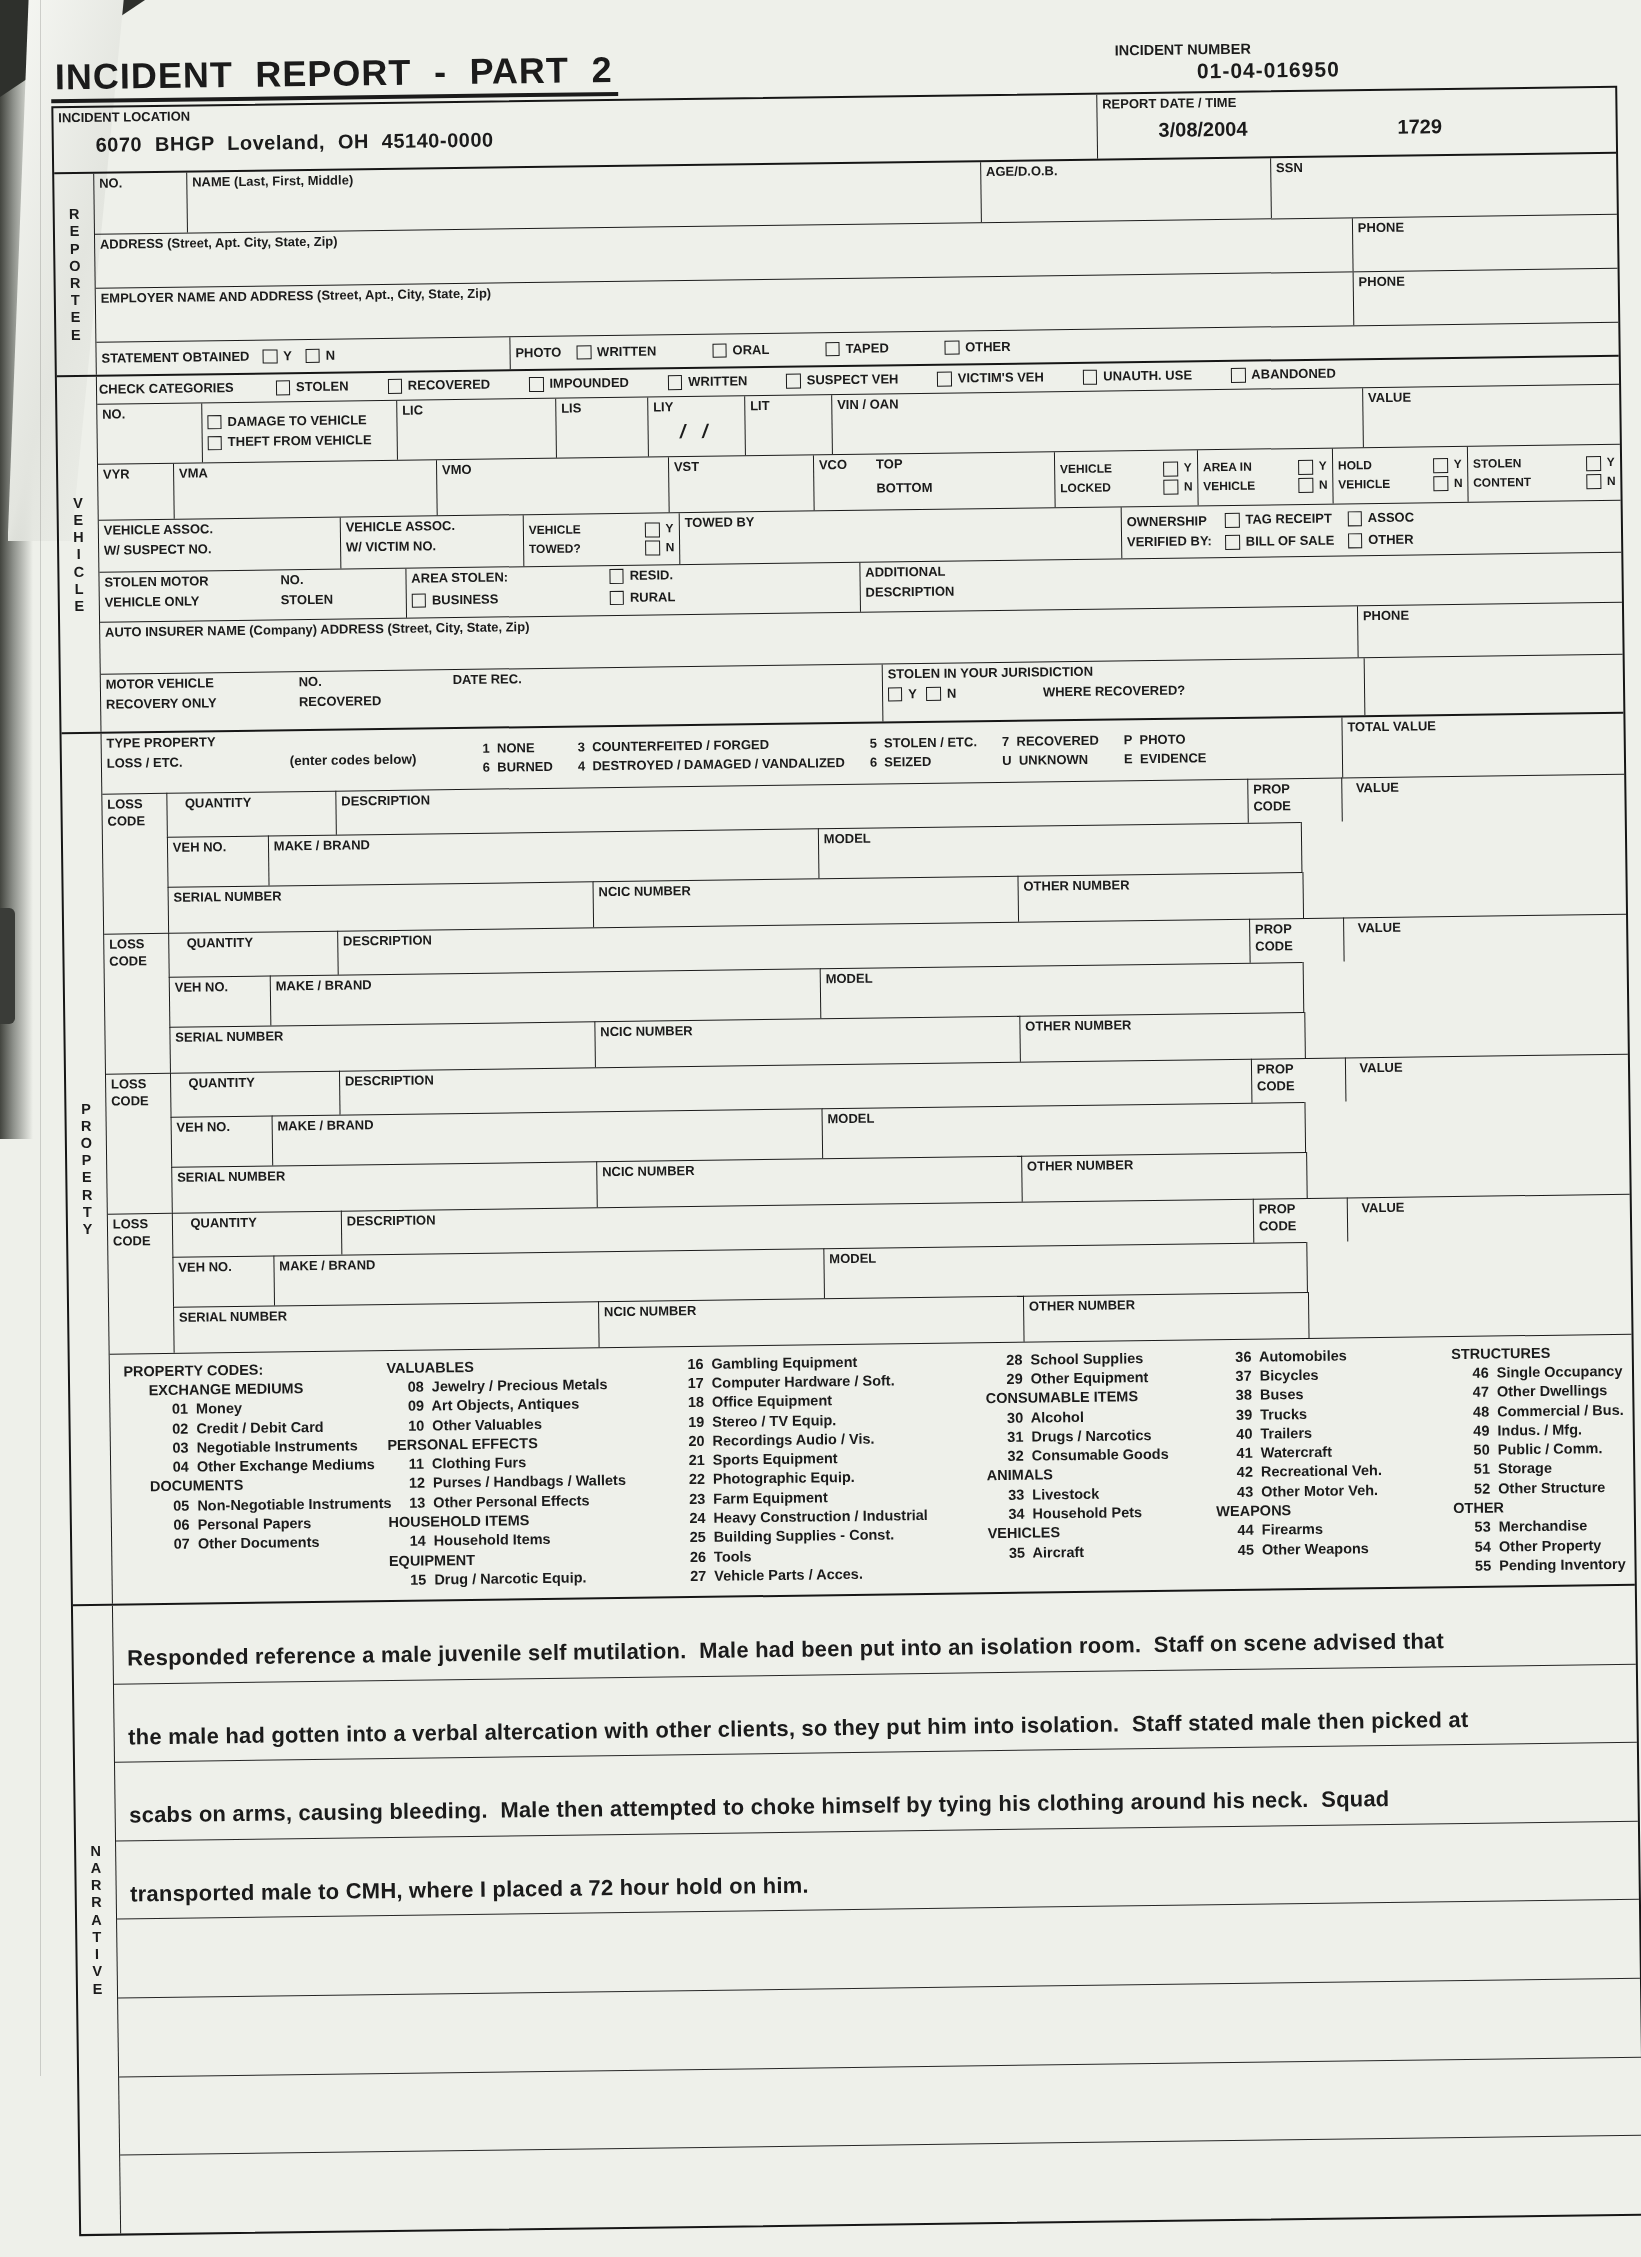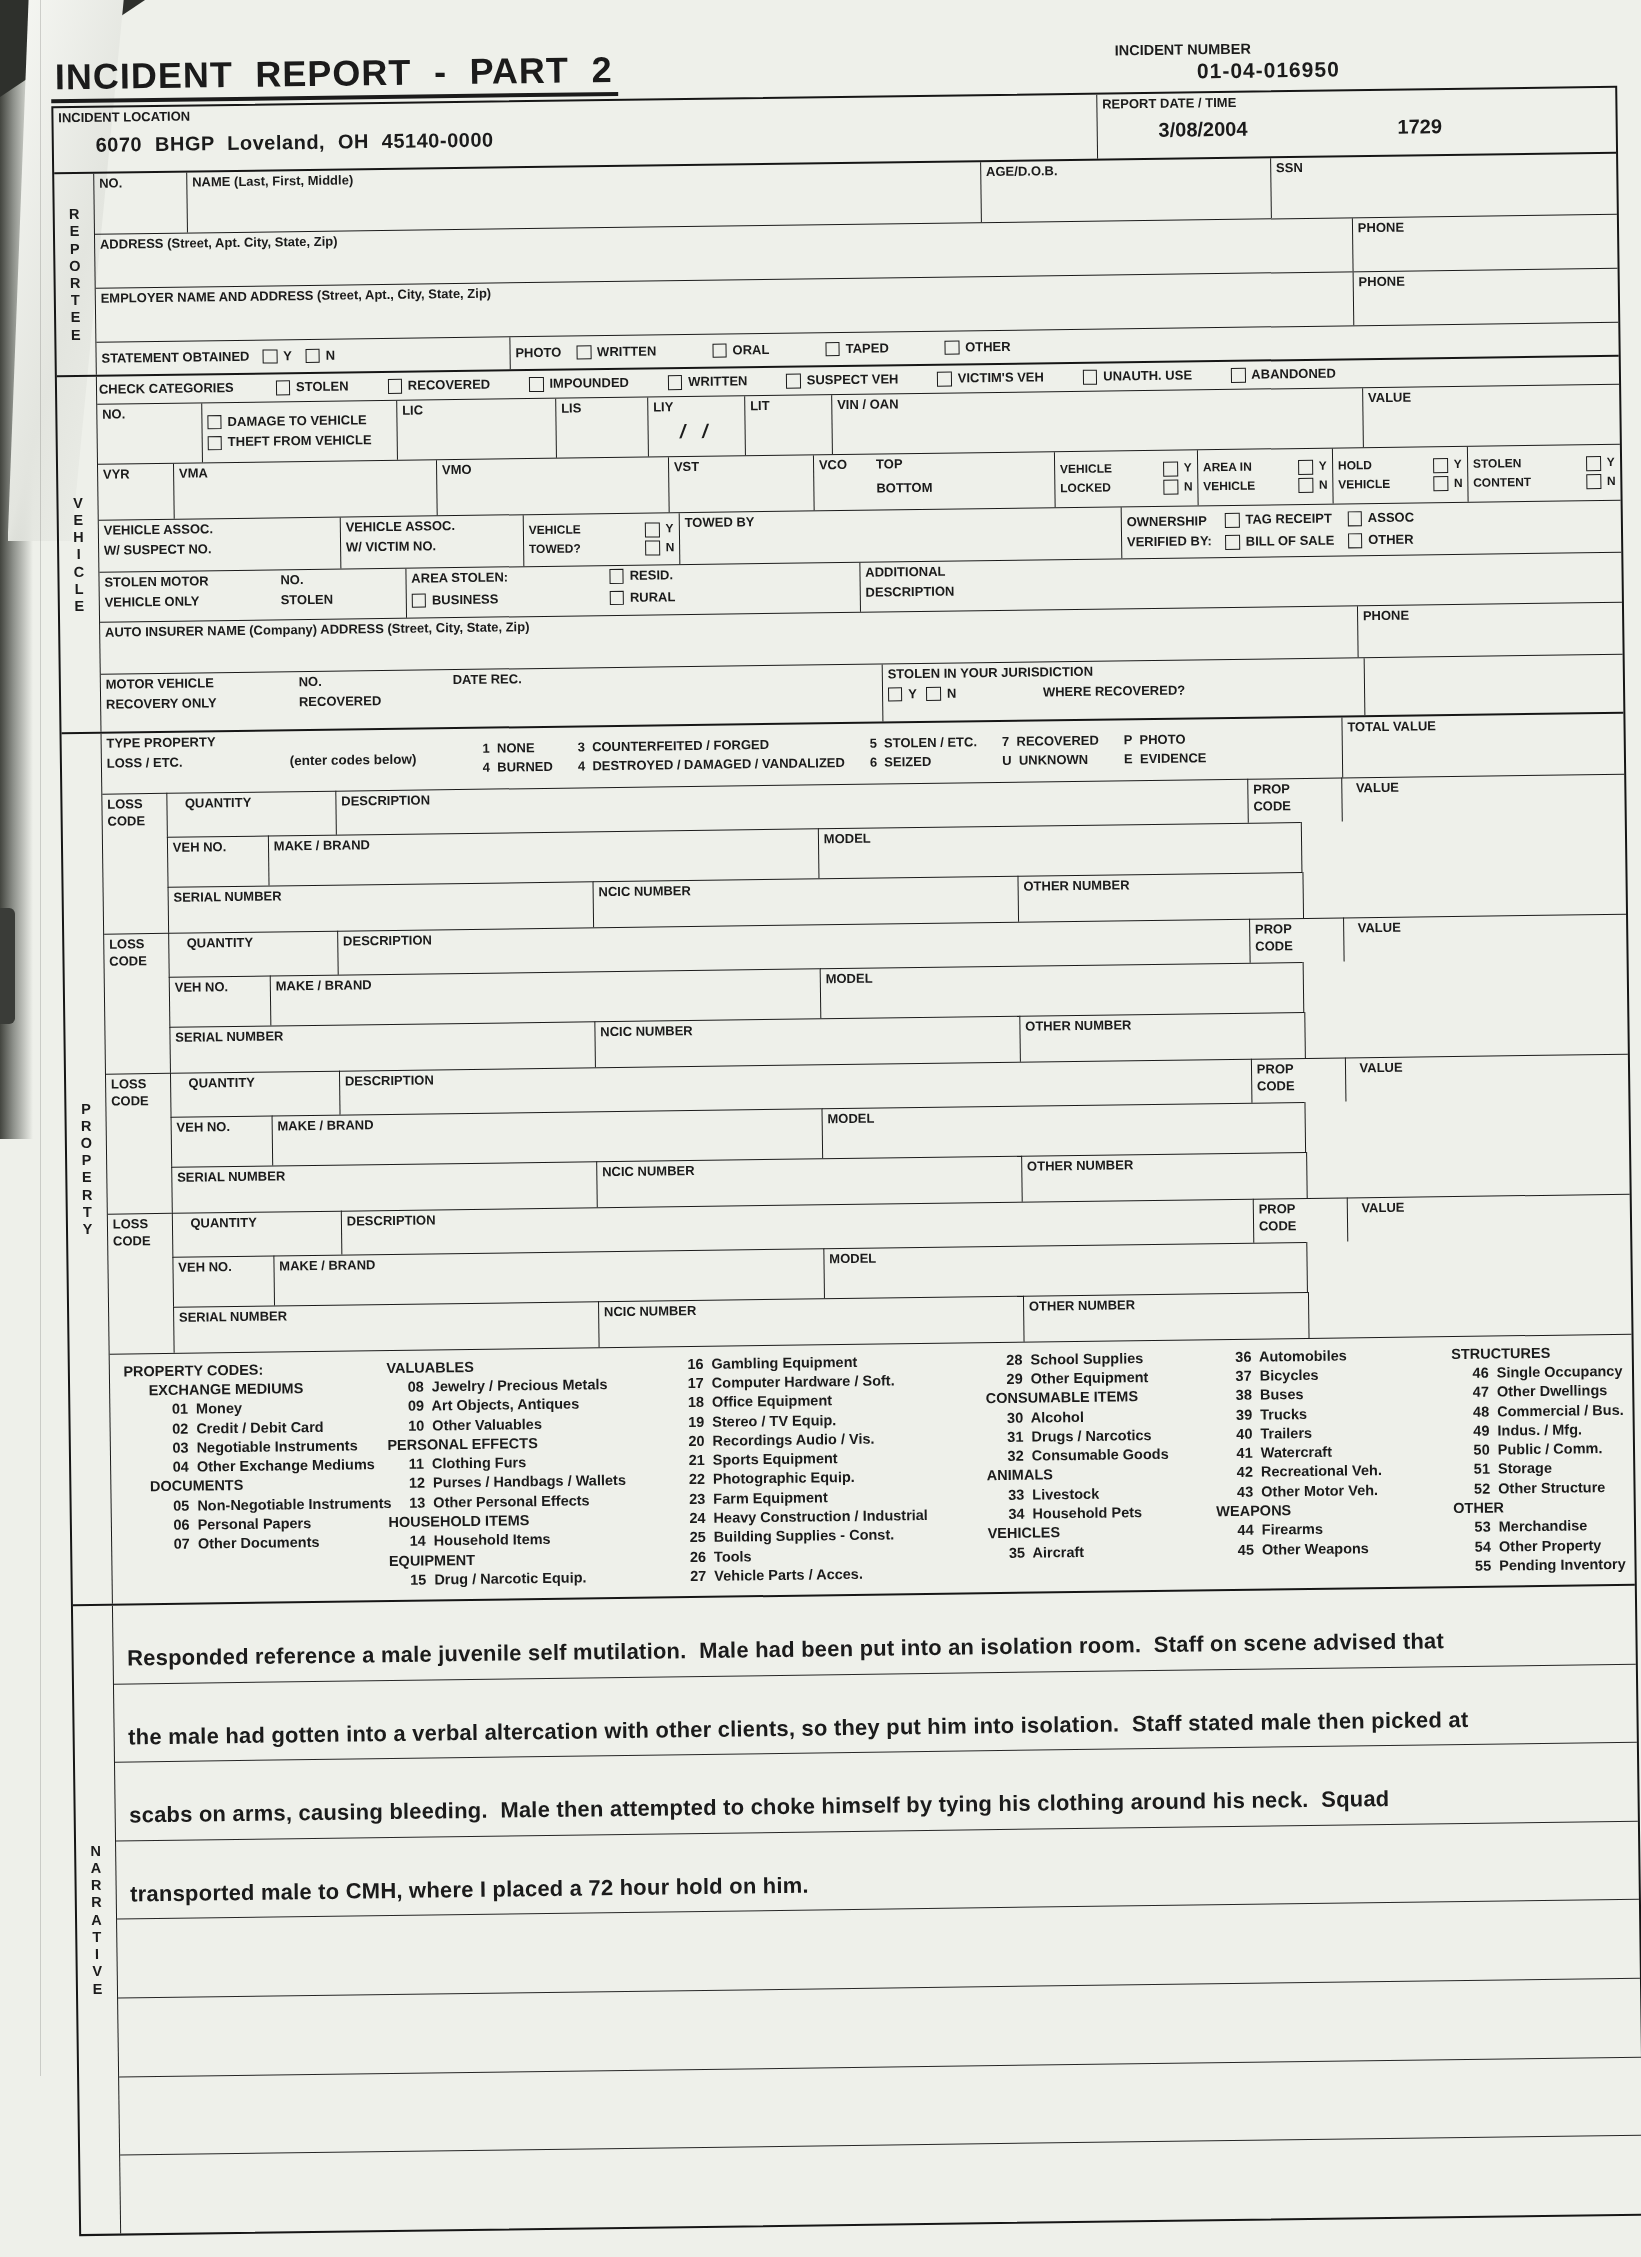--- a/index.html
+++ b/index.html
@@ -541,21 +541,21 @@
       <div class="seccontent">
         <div class="row p-type">
           <div class="c w-ptype lbl2">
             <span>TYPE PROPERTY</span>
               <span>LOSS / ETC.</span>
           </div>
           <div class="c w-enter">(enter codes below)</div>
           <div class="c codescols">
               <span class="codecol">
                 <span class="pre">1  NONE</span>
-                <span class="pre">4  BURNED</span>
+                <span class="pre">6  BURNED</span>
               </span>
               <span class="codecol">
                 <span class="pre">3  COUNTERFEITED / FORGED</span>
                 <span class="pre">4  DESTROYED / DAMAGED / VANDALIZED</span>
               </span>
               <span class="codecol">
                 <span class="pre">5  STOLEN / ETC.</span>
                 <span class="pre">6  SEIZED</span>
               </span>
               <span class="codecol">

